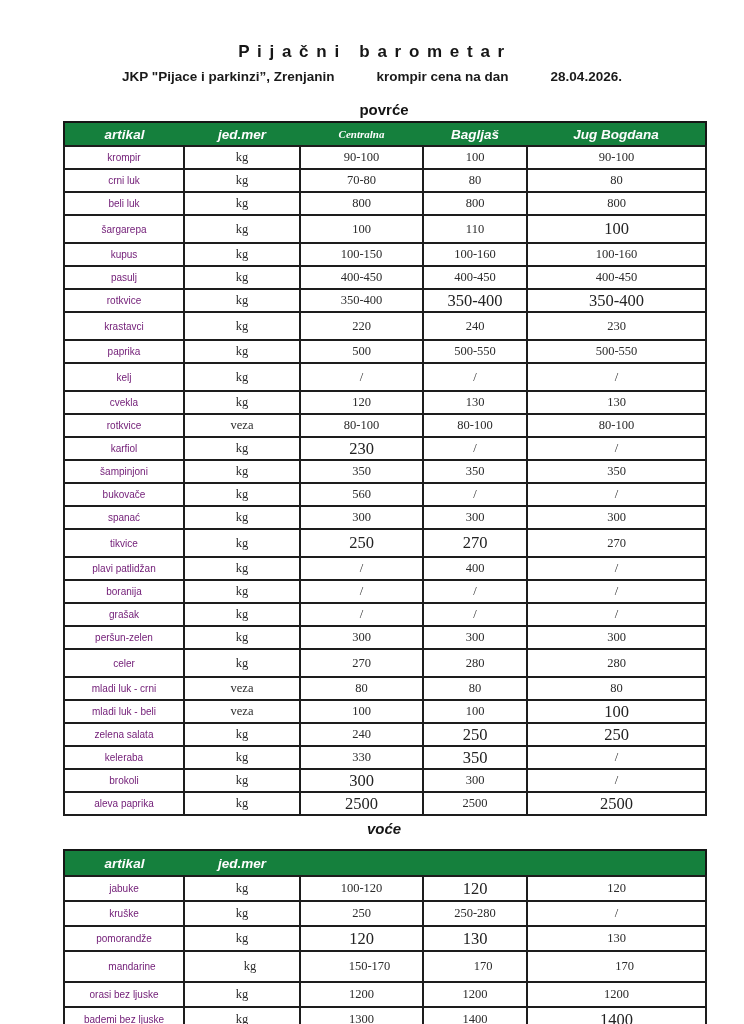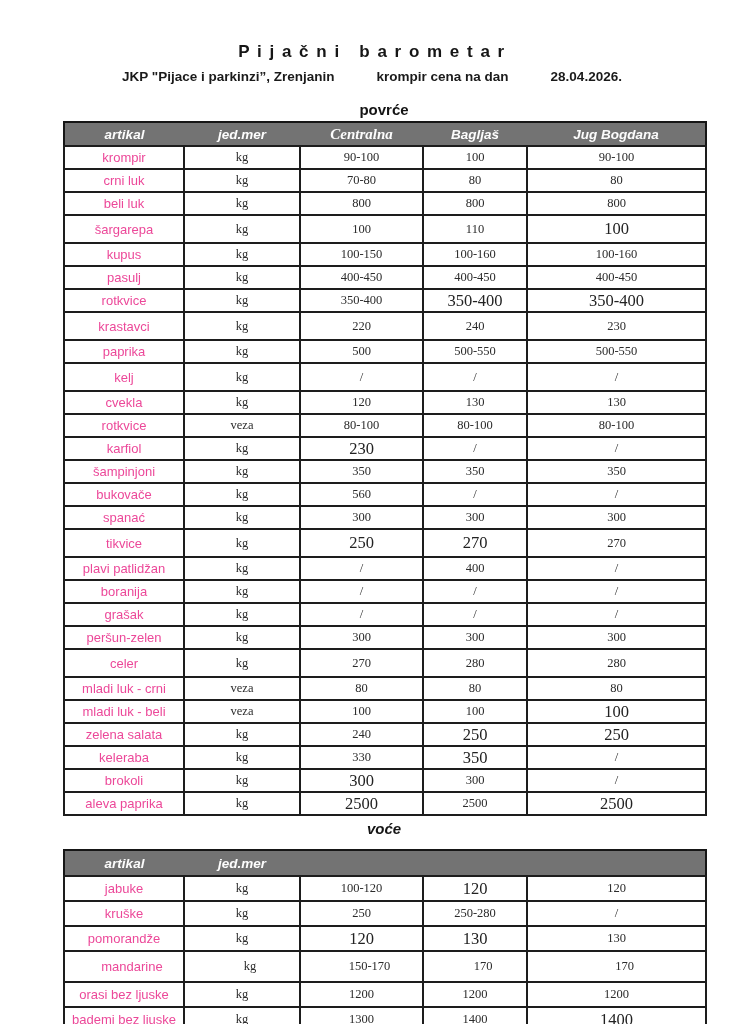--- a/index.html
+++ b/index.html
@@ -20,36 +20,36 @@
     width:642px;margin:0 0 0 63px;text-align:center;
     font-size:15px;font-weight:bold;color:#141414;
   }
   .heading-povrce{margin-top:17px;margin-bottom:3px;text-align:center;}
   .heading-voce{margin-top:4px;margin-bottom:12px;font-style:italic;}
   table.price-table{
     width:642px;margin-left:63px;border-collapse:collapse;table-layout:fixed;
     border:2px solid #161616;
   }
   table.price-table th{
-    background:#737373;color:#fdfdfd;font-style:italic;font-weight:bold;
+    background:#15803d;color:#fdfdfd;font-style:italic;font-weight:bold;
     font-size:13.5px;height:22px;padding:0;border:0;text-align:center;
     font-family:"Liberation Sans",sans-serif;
   }
   table.price-table th.serif-head{
-    font-family:"Liberation Serif",serif;font-weight:600;font-size:15px;
+    font-family:"Liberation Serif",serif;font-weight:600;font-size:11px;
   }
   table.voce th{height:24px;}
   table.price-table td{
     border:2px solid #1d1d1d;text-align:center;vertical-align:middle;
     padding:0;height:21px;overflow:hidden;
   }
   table.voce td{height:23px;}
   tr.tall td{height:26px;}
   table.voce tr.tall td{height:29px;padding-left:16px;}
-  td.name-cell{font-size:13px;color:#ec4899;white-space:nowrap;}
+  td.name-cell{font-size:10px;color:#701a75;white-space:nowrap;}
   td.unit-cell,td.price-cell{
     font-family:"Liberation Serif",serif;font-size:12.5px;color:#2b2b2b;
   }
   td.price-cell.big{font-size:16.5px;color:#222;}
 </style>
 </head>
 <body>
 
 <div class="page">
 

